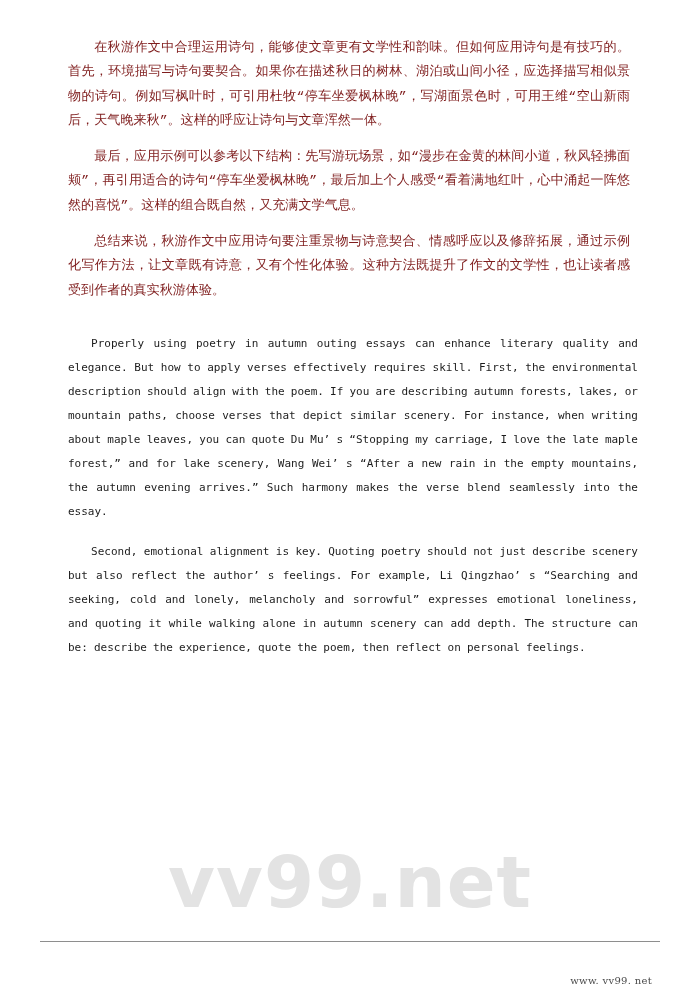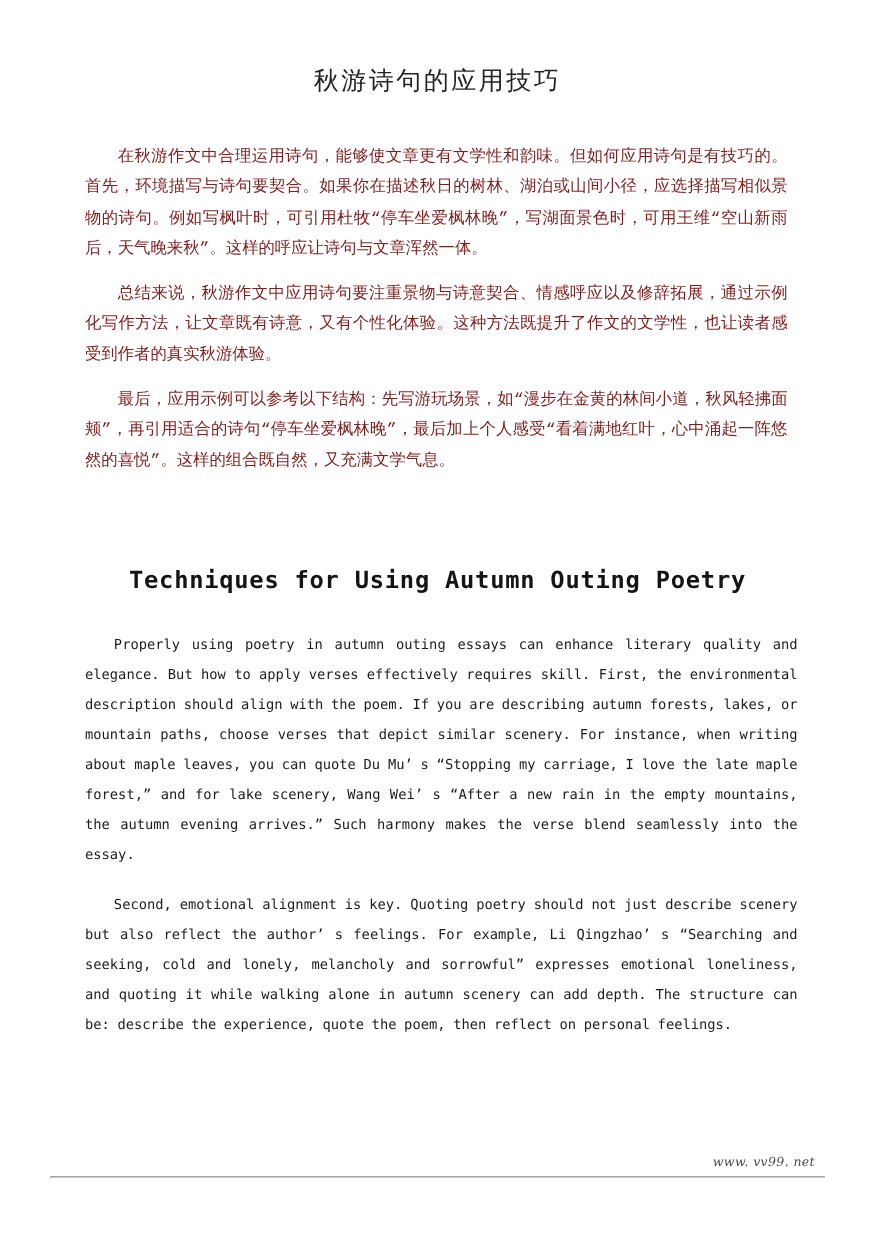--- a/index.html
+++ b/index.html
@@ -111,46 +111,44 @@
     left: 40px;
     right: 40px;
     top: 941px;
     height: 0;
     border-top: 1px solid #8e8e8e;
     z-index: 3;
   }
   .footer-url {
     position: absolute;
     right: 48px;
-    top: 925px;
+    top: 975px;
     font-family: "DejaVu Serif", "Liberation Serif", serif;
-    font-style: italic;
     font-size: 10px;
     color: #4a4a4a;
     letter-spacing: 0.3px;
     z-index: 3;
   }
 </style>
 </head>
 <body>
 
 <div class="page">
 
+  <div class="watermark">vv99.net</div>
 
   <div class="content">
 
-    <h1 class="cn-title">秋游诗句的应用技巧</h1>
 
     <div class="cn-body">
       <p class="cn-p">在秋游作文中合理运用诗句，能够使文章更有文学性和韵味。但如何应用诗句是有技巧的。首先，环境描写与诗句要契合。如果你在描述秋日的树林、湖泊或山间小径，应选择描写相似景物的诗句。例如写枫叶时，可引用杜牧“停车坐爱枫林晚”，写湖面景色时，可用王维“空山新雨后，天气晚来秋”。这样的呼应让诗句与文章浑然一体。</p>
+      <p class="cn-p">最后，应用示例可以参考以下结构：先写游玩场景，如“漫步在金黄的林间小道，秋风轻拂面颊”，再引用适合的诗句“停车坐爱枫林晚”，最后加上个人感受“看着满地红叶，心中涌起一阵悠然的喜悦”。这样的组合既自然，又充满文学气息。</p>
       <p class="cn-p">总结来说，秋游作文中应用诗句要注重景物与诗意契合、情感呼应以及修辞拓展，通过示例化写作方法，让文章既有诗意，又有个性化体验。这种方法既提升了作文的文学性，也让读者感受到作者的真实秋游体验。</p>
-      <p class="cn-p">最后，应用示例可以参考以下结构：先写游玩场景，如“漫步在金黄的林间小道，秋风轻拂面颊”，再引用适合的诗句“停车坐爱枫林晚”，最后加上个人感受“看着满地红叶，心中涌起一阵悠然的喜悦”。这样的组合既自然，又充满文学气息。</p>
     </div>
 
-    <h2 class="en-title">Techniques for Using Autumn Outing Poetry</h2>
 
     <div class="en-body">
       <p class="en-p">Properly using poetry in autumn outing essays can enhance literary quality and elegance. But how to apply verses effectively requires skill. First, the environmental description should align with the poem. If you are describing autumn forests, lakes, or mountain paths, choose verses that depict similar scenery. For instance, when writing about maple leaves, you can quote Du Mu’ s “Stopping my carriage, I love the late maple forest,” and for lake scenery, Wang Wei’ s “After a new rain in the empty mountains, the autumn evening arrives.” Such harmony makes the verse blend seamlessly into the essay.</p>
       <p class="en-p">Second, emotional alignment is key. Quoting poetry should not just describe scenery but also reflect the author’ s feelings. For example, Li Qingzhao’ s “Searching and seeking, cold and lonely, melancholy and sorrowful” expresses emotional loneliness, and quoting it while walking alone in autumn scenery can add depth. The structure can be: describe the experience, quote the poem, then reflect on personal feelings.</p>
 
     </div>
 
   </div>
 
   <div class="footer-rule"></div>

